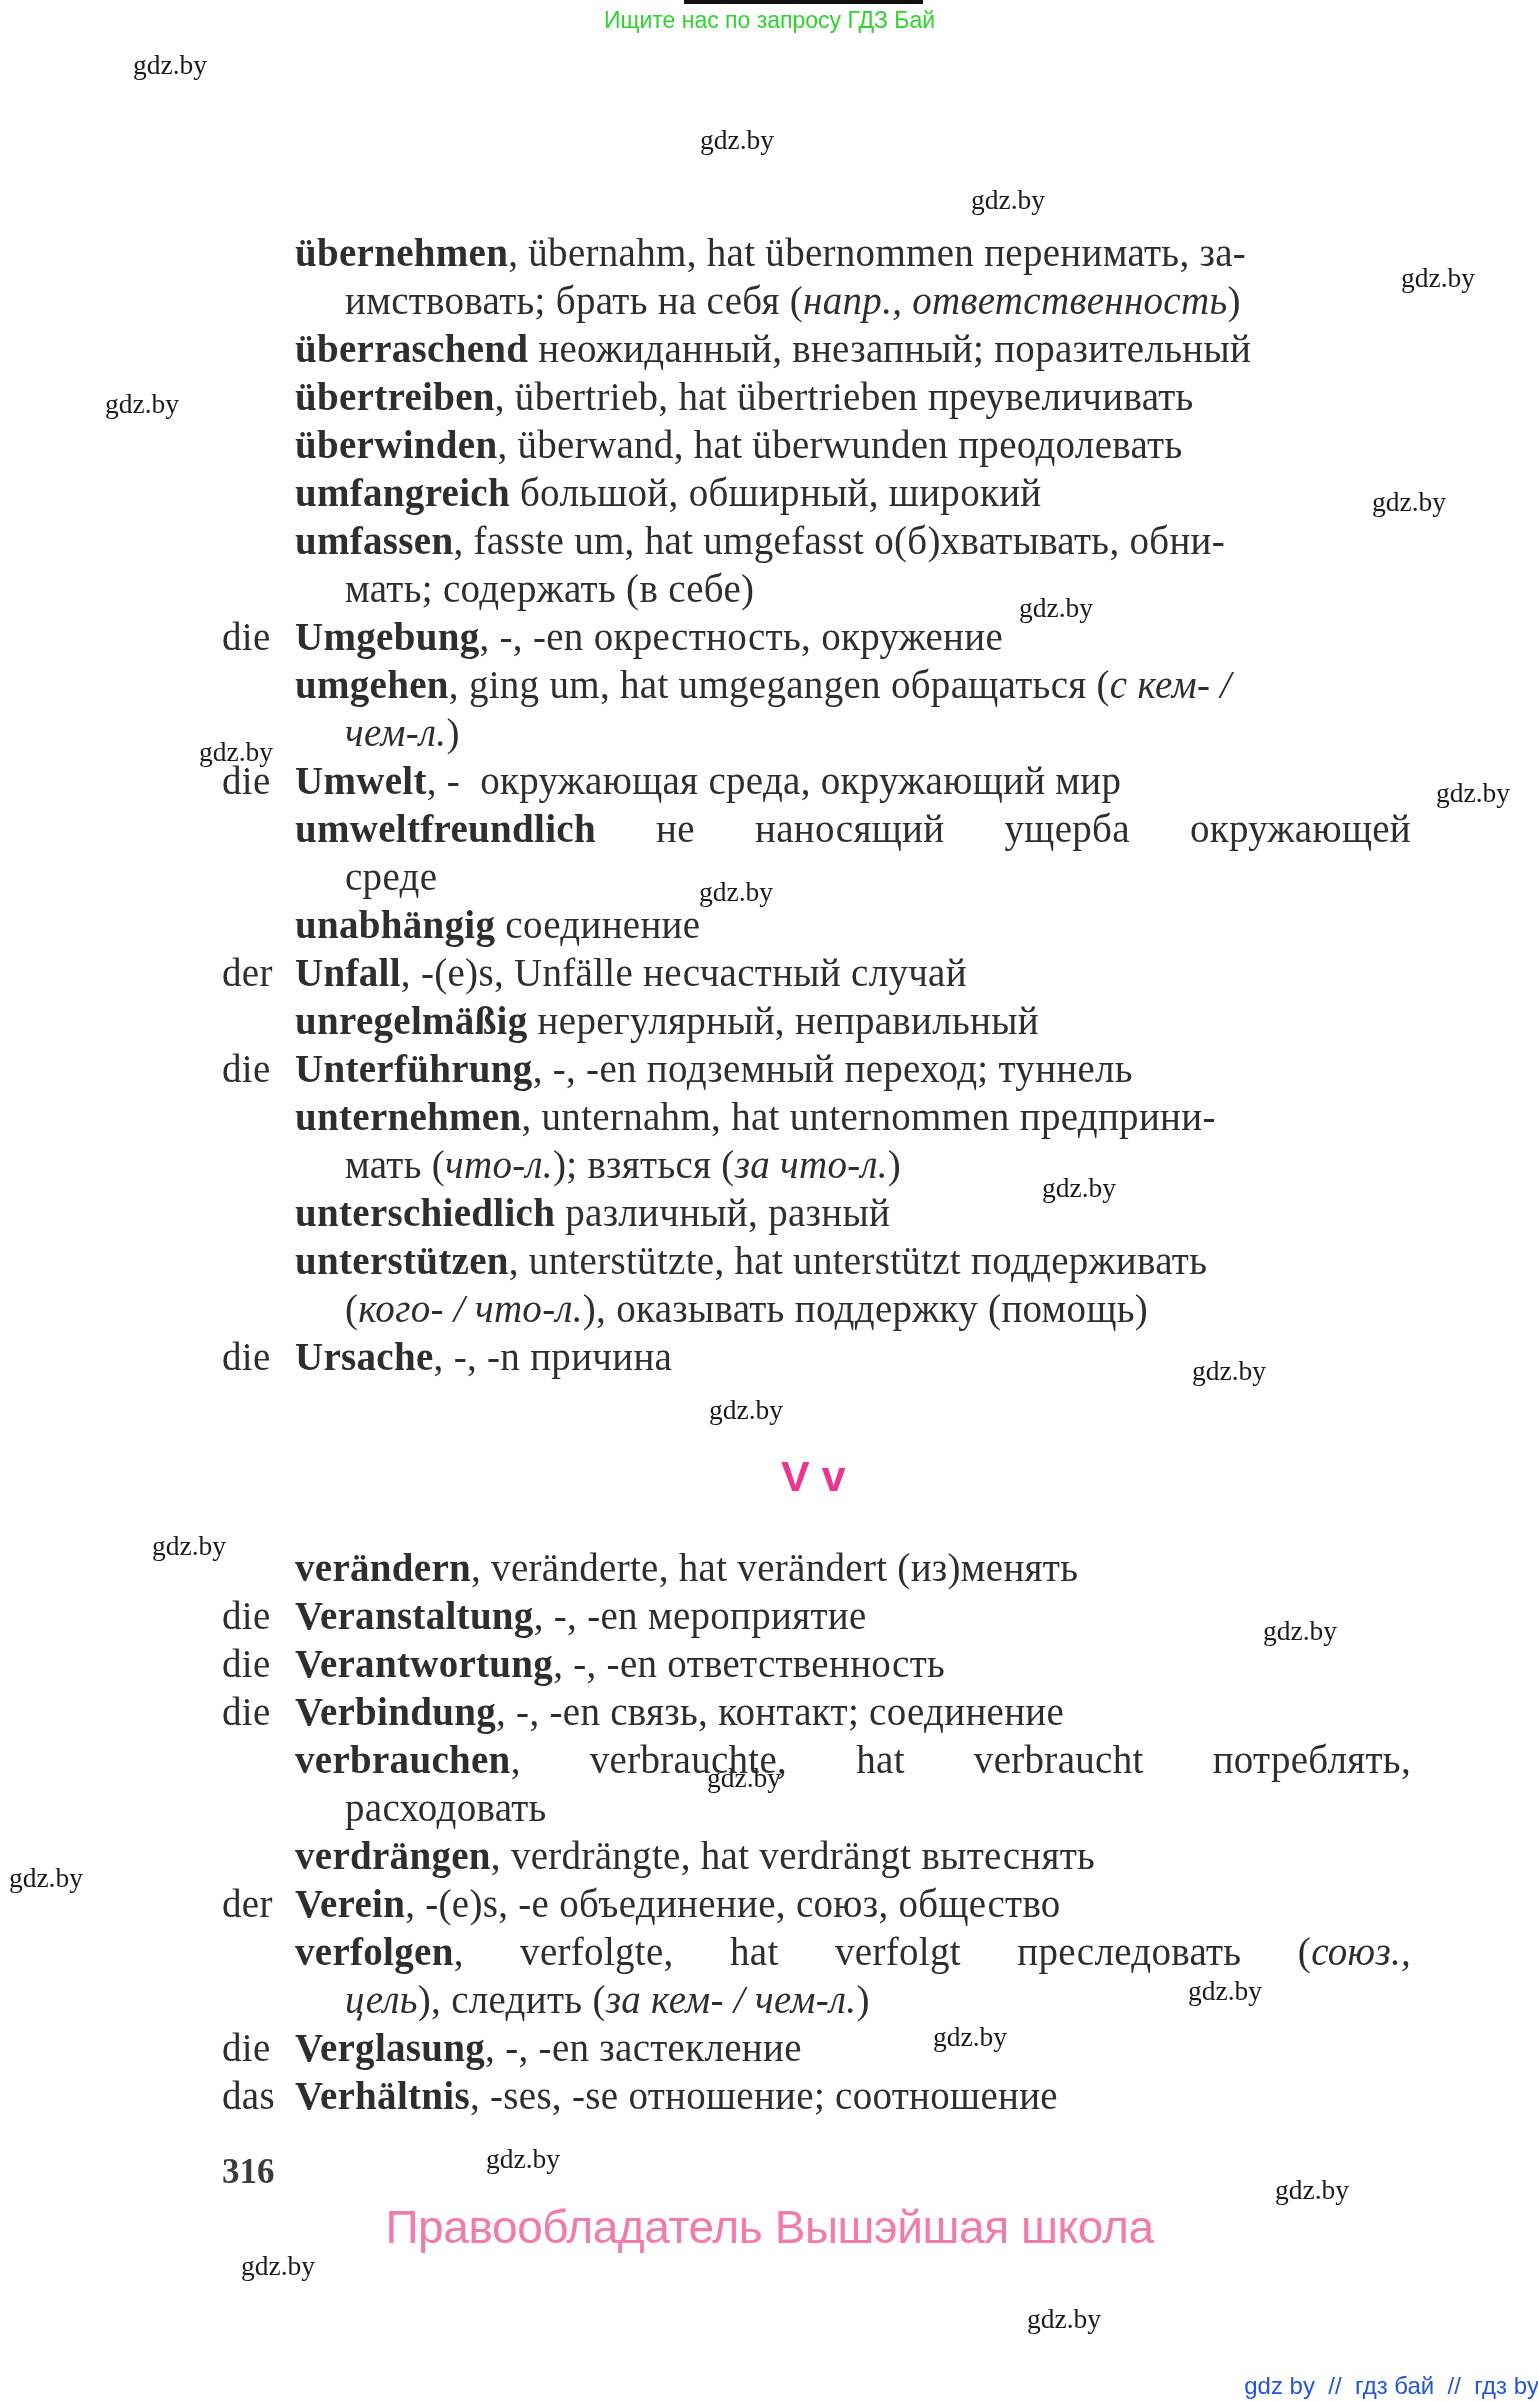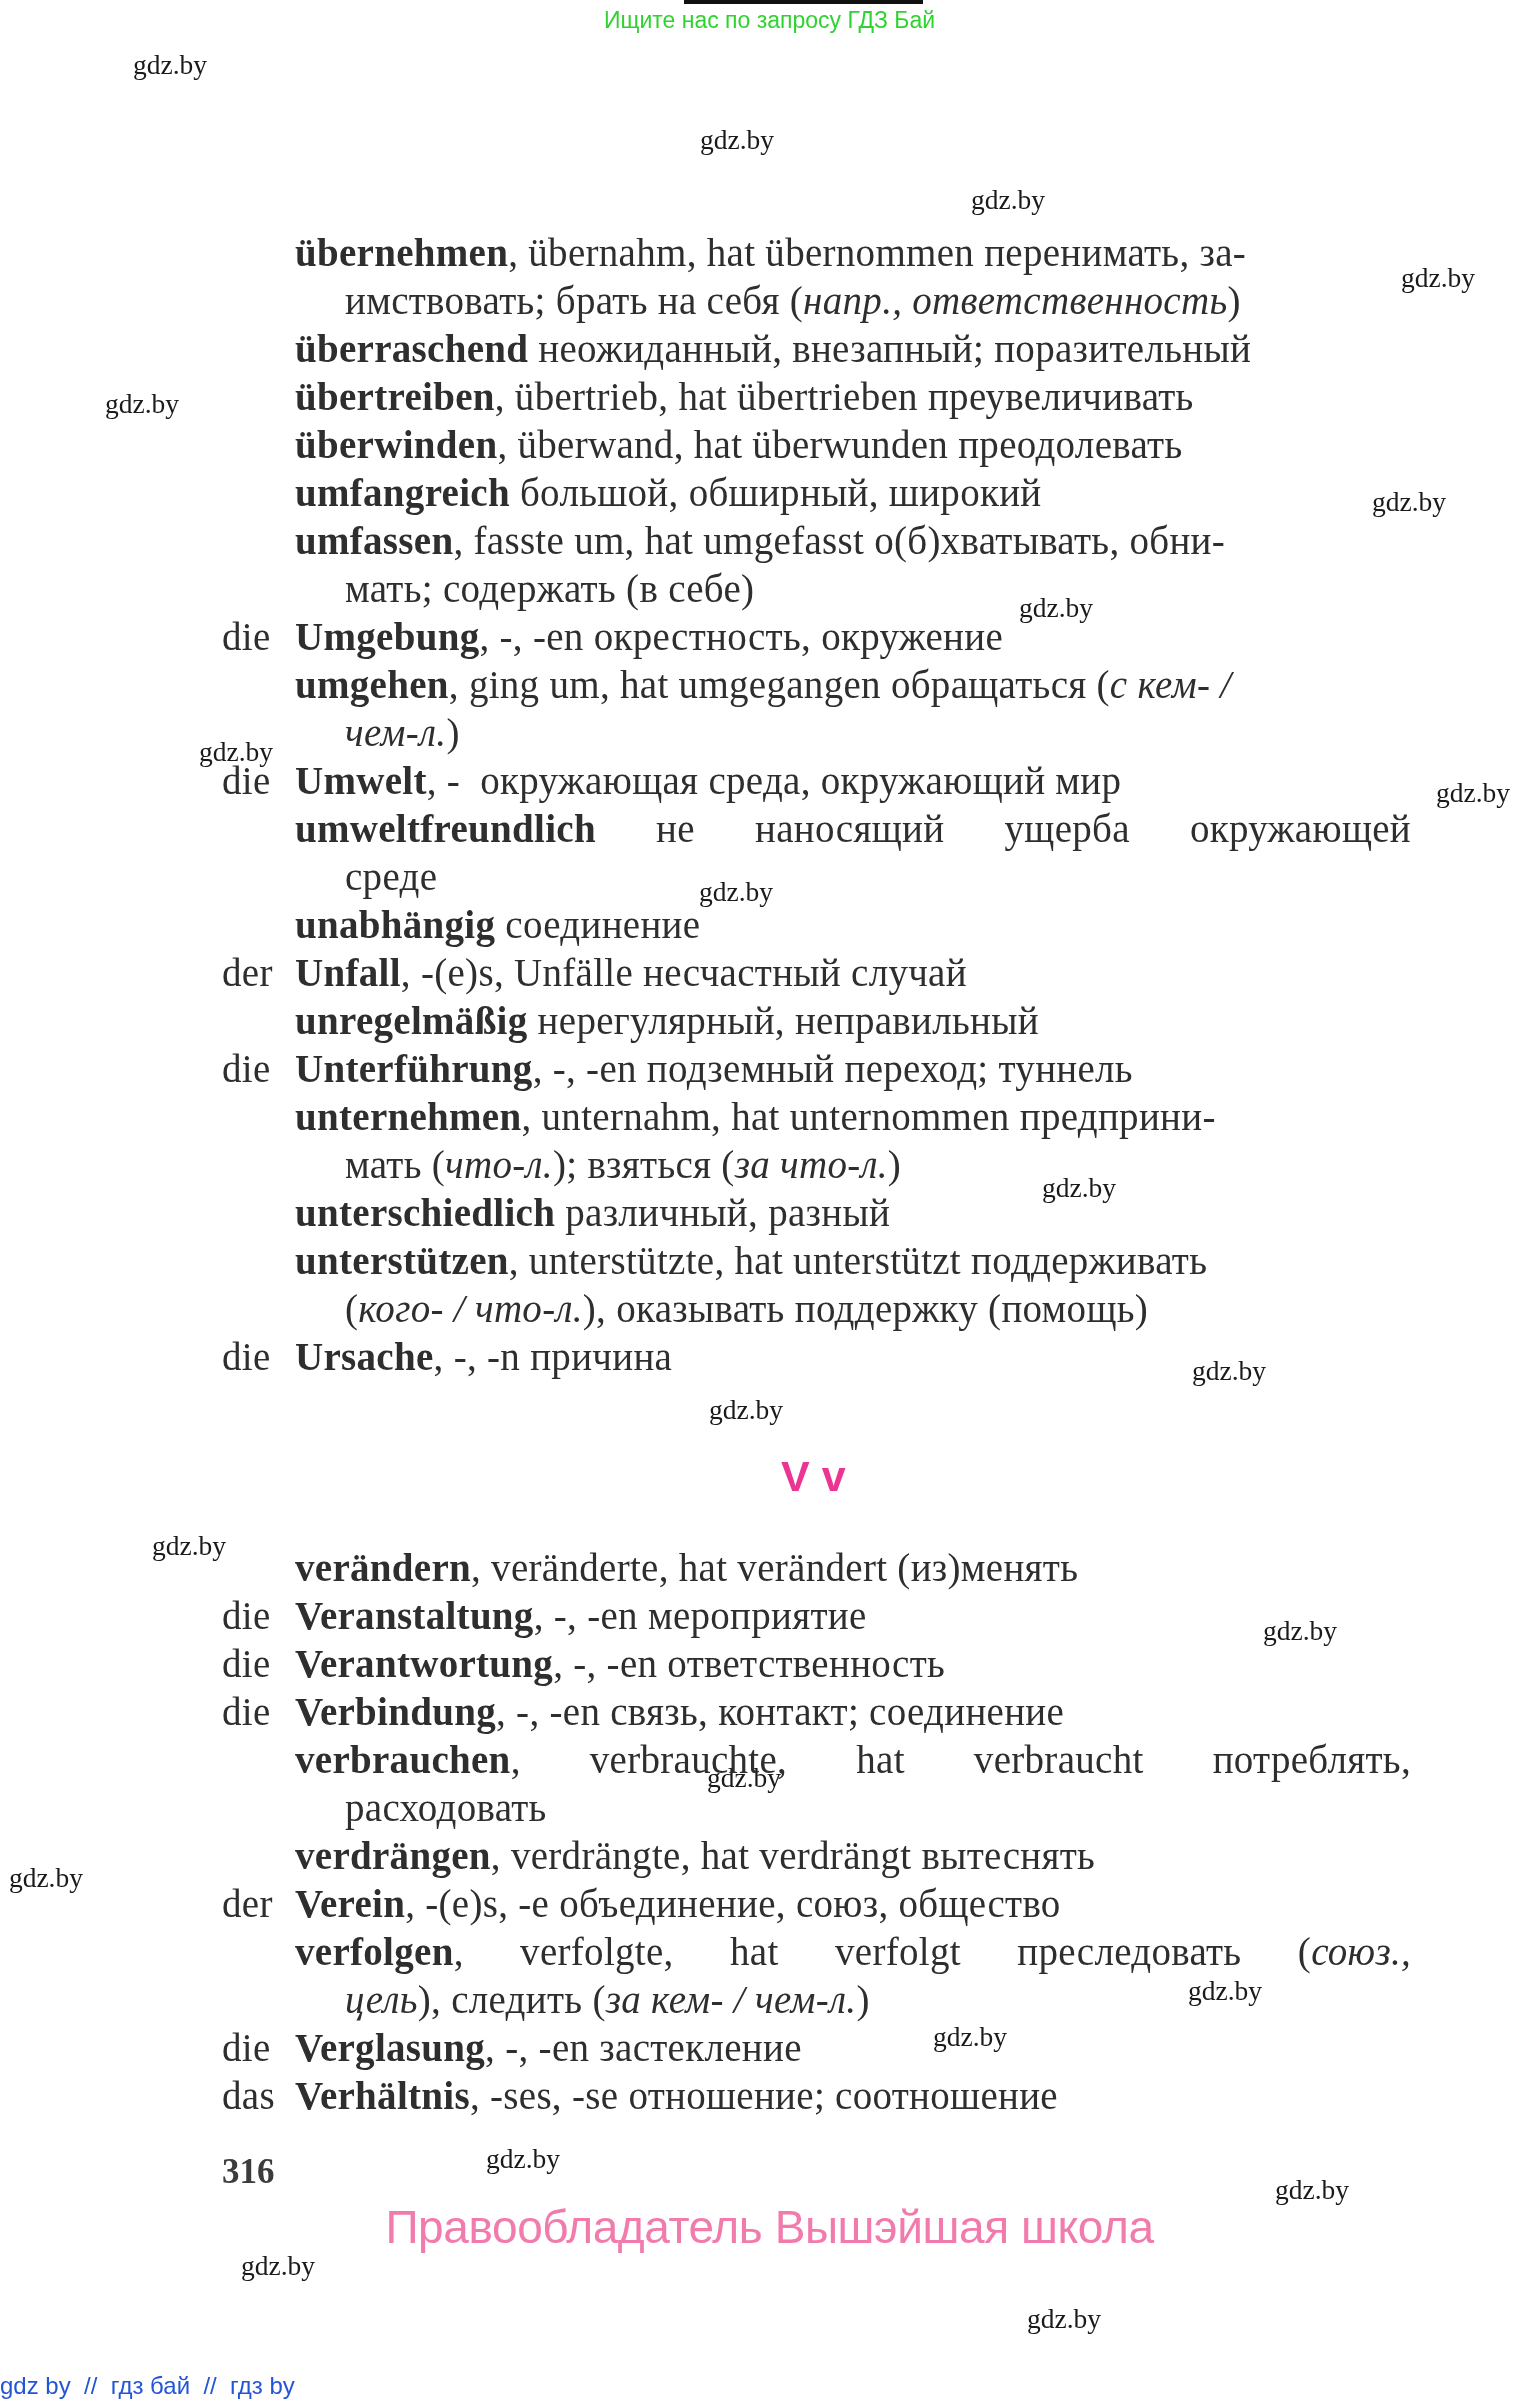--- a/index.html
+++ b/index.html
@@ -64,21 +64,21 @@
     font-size:35px;font-weight:600;color:#3c3c3c;
   }
   .copyright{
     position:absolute;left:0;top:2200px;width:100%;
     text-align:center;
     font-family:"Liberation Sans","DejaVu Sans",sans-serif;
     font-size:46px;letter-spacing:-0.4px;color:var(--copyright-pink);
   }
   .footer-links{
     position:absolute;left:0;top:2372px;width:100%;
-    text-align:left;
+    text-align:right;
     font-family:"Liberation Sans","DejaVu Sans",sans-serif;
     font-size:24px;color:var(--link-blue);white-space:pre;
   }
   .footer-links a{color:var(--link-blue);text-decoration:none;}
 </style>
 </head>
 <body>
 
 <div class="page">
 

